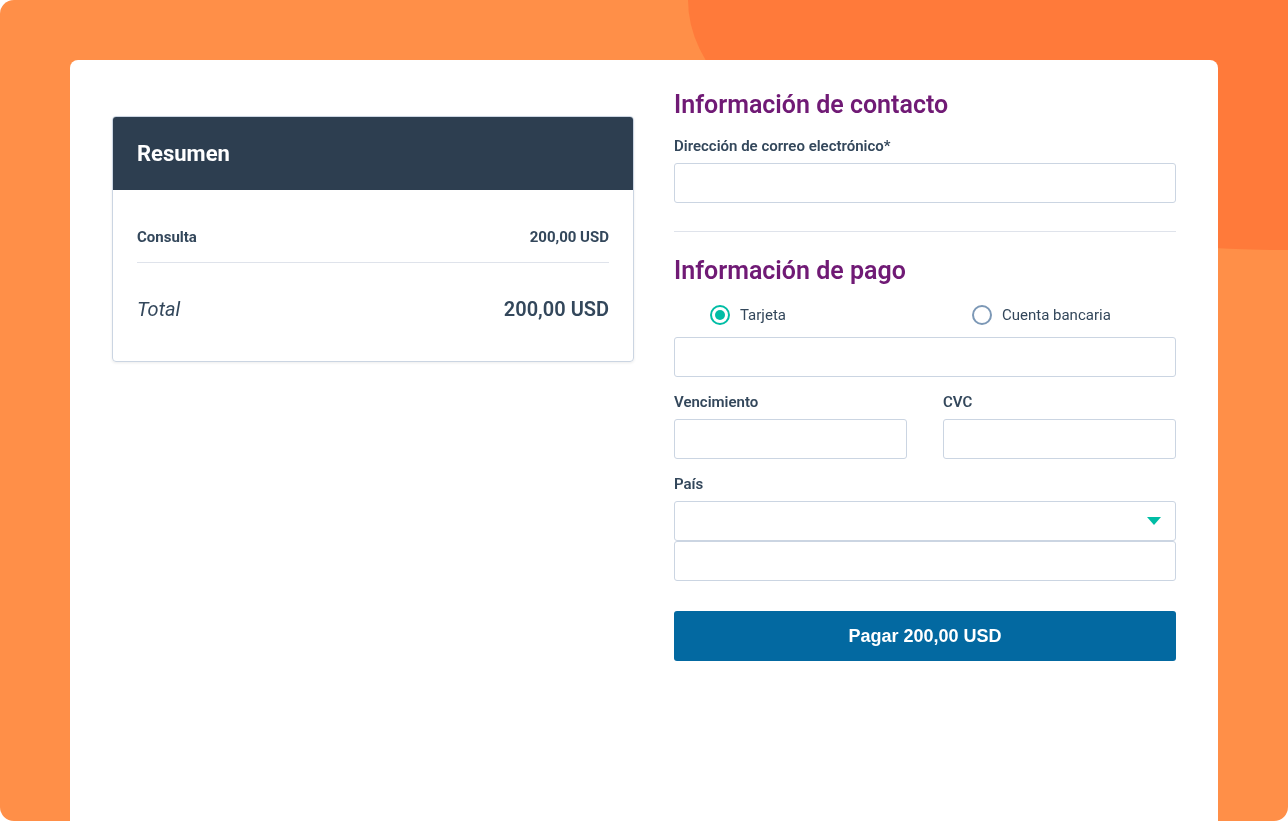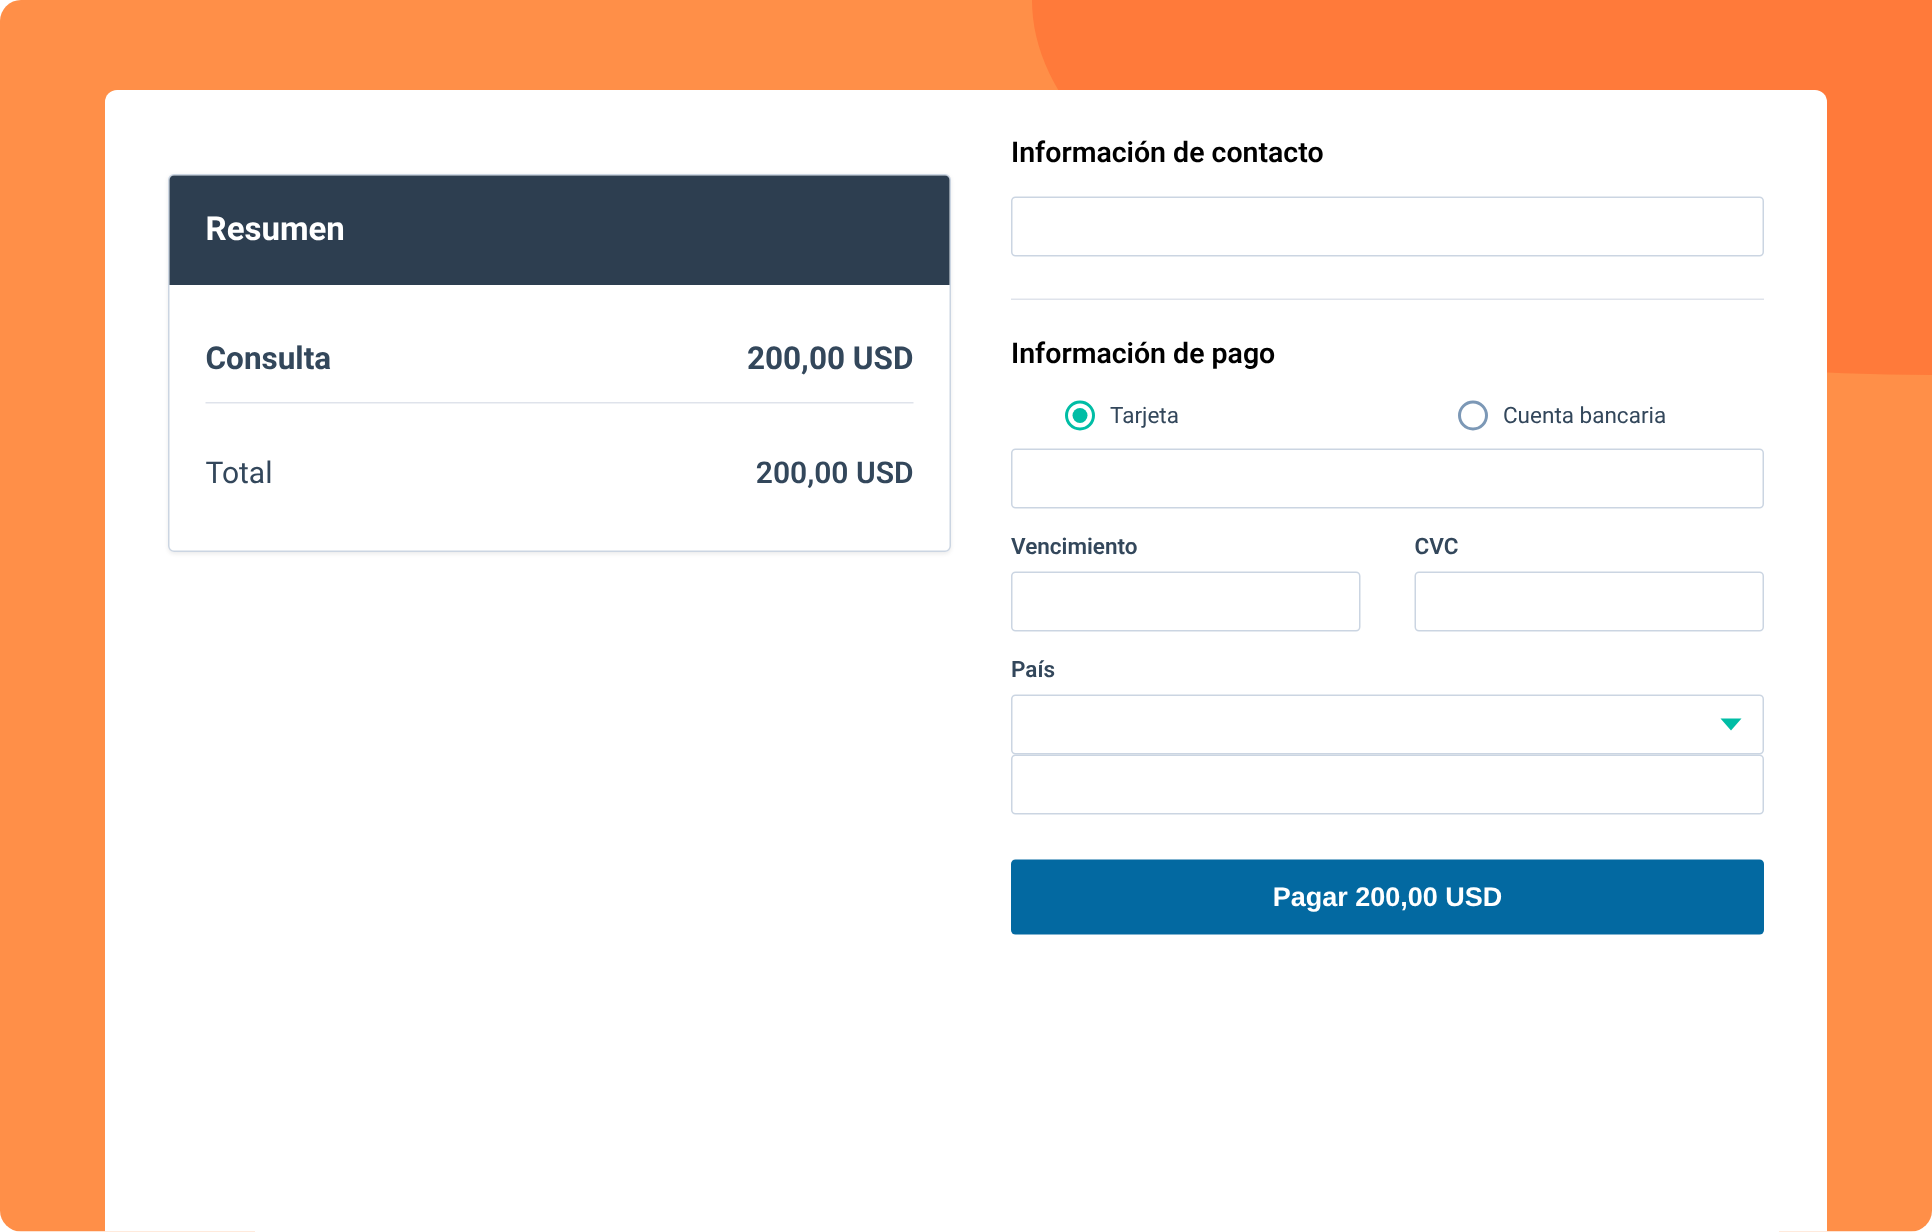--- a/index.html
+++ b/index.html
@@ -63,52 +63,52 @@
     }
 
     .summary-body {
       padding: 26px 24px 22px 24px;
     }
 
     .summary-line {
       display: flex;
       justify-content: space-between;
       align-items: center;
-      font-size: 21px;
+      font-size: 15px;
       font-weight: 700;
       color: #33475b;
       padding: 12px 0 14px 0;
     }
 
     .summary-divider {
       border-top: 1px solid #dfe3eb;
       margin: 2px 0 4px 0;
     }
 
     .total-line {
       display: flex;
       justify-content: space-between;
       align-items: center;
       font-size: 20px;
       color: #33475b;
       padding: 30px 0 18px 0;
     }
 
-    .total-label { font-weight: 400; }
+    .total-label { font-weight: 400; font-style: italic; }
     .total-value { font-weight: 600; }
 
     
     .form-col {
       flex: 1;
       min-width: 0;
     }
 
     h2.section-title {
-      color: #000000;
-      font-size: 19px;
+      color: #701a75;
+      font-size: 25px;
       font-weight: 600;
       margin-bottom: 18px;
     }
 
     .field-label {
       font-size: 15px;
       font-weight: 600;
       color: #33475b;
       margin: 16px 0 8px 0;
       display: block;
@@ -233,20 +233,21 @@
         <span class="total-label">Total</span>
         <span class="total-value">200,00 USD</span>
       </div>
     </div>
   </div>
 
   <div class="form-col">
 
     
     <h2 class="section-title">Información de contacto</h2>
+    <label class="field-label">Dirección de correo electrónico*</label>
     <input type="text" class="text-input" value="" style="">
 
     <div class="section-divider"></div>
 
     
     <h2 class="section-title">Información de pago</h2>
 
     <div class="radio-row">
       <div class="radio-option">
         <span class="radio-circle selected">

